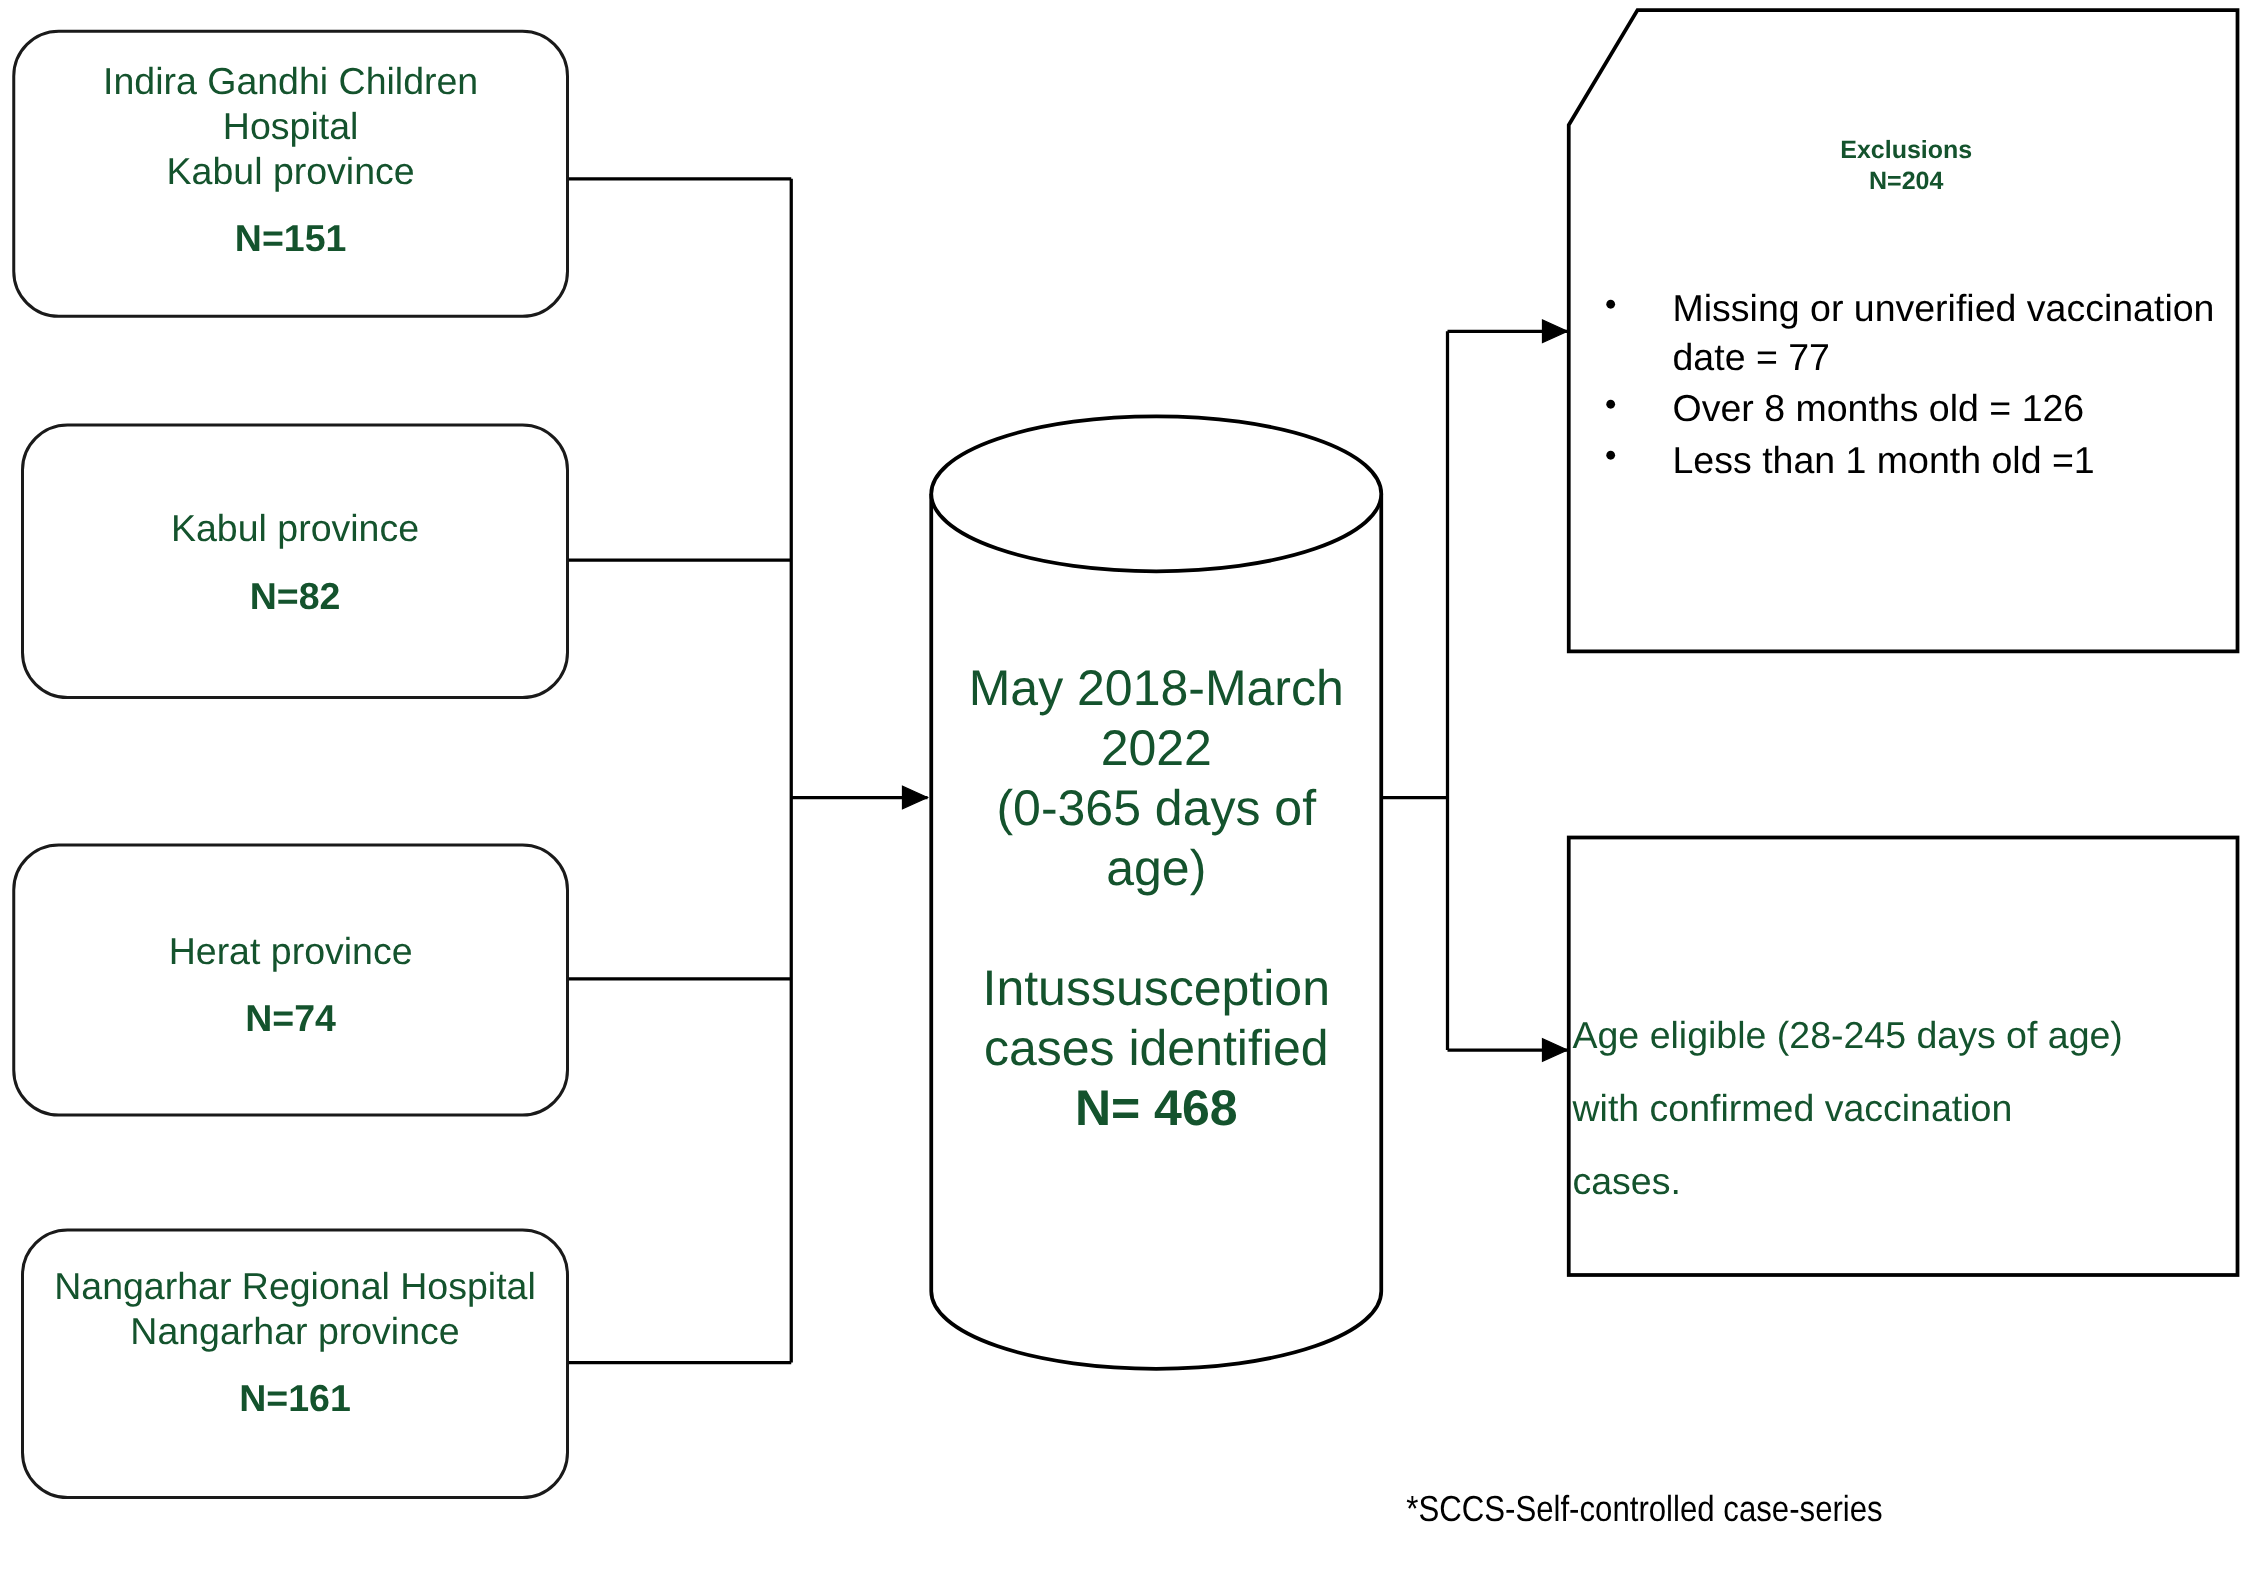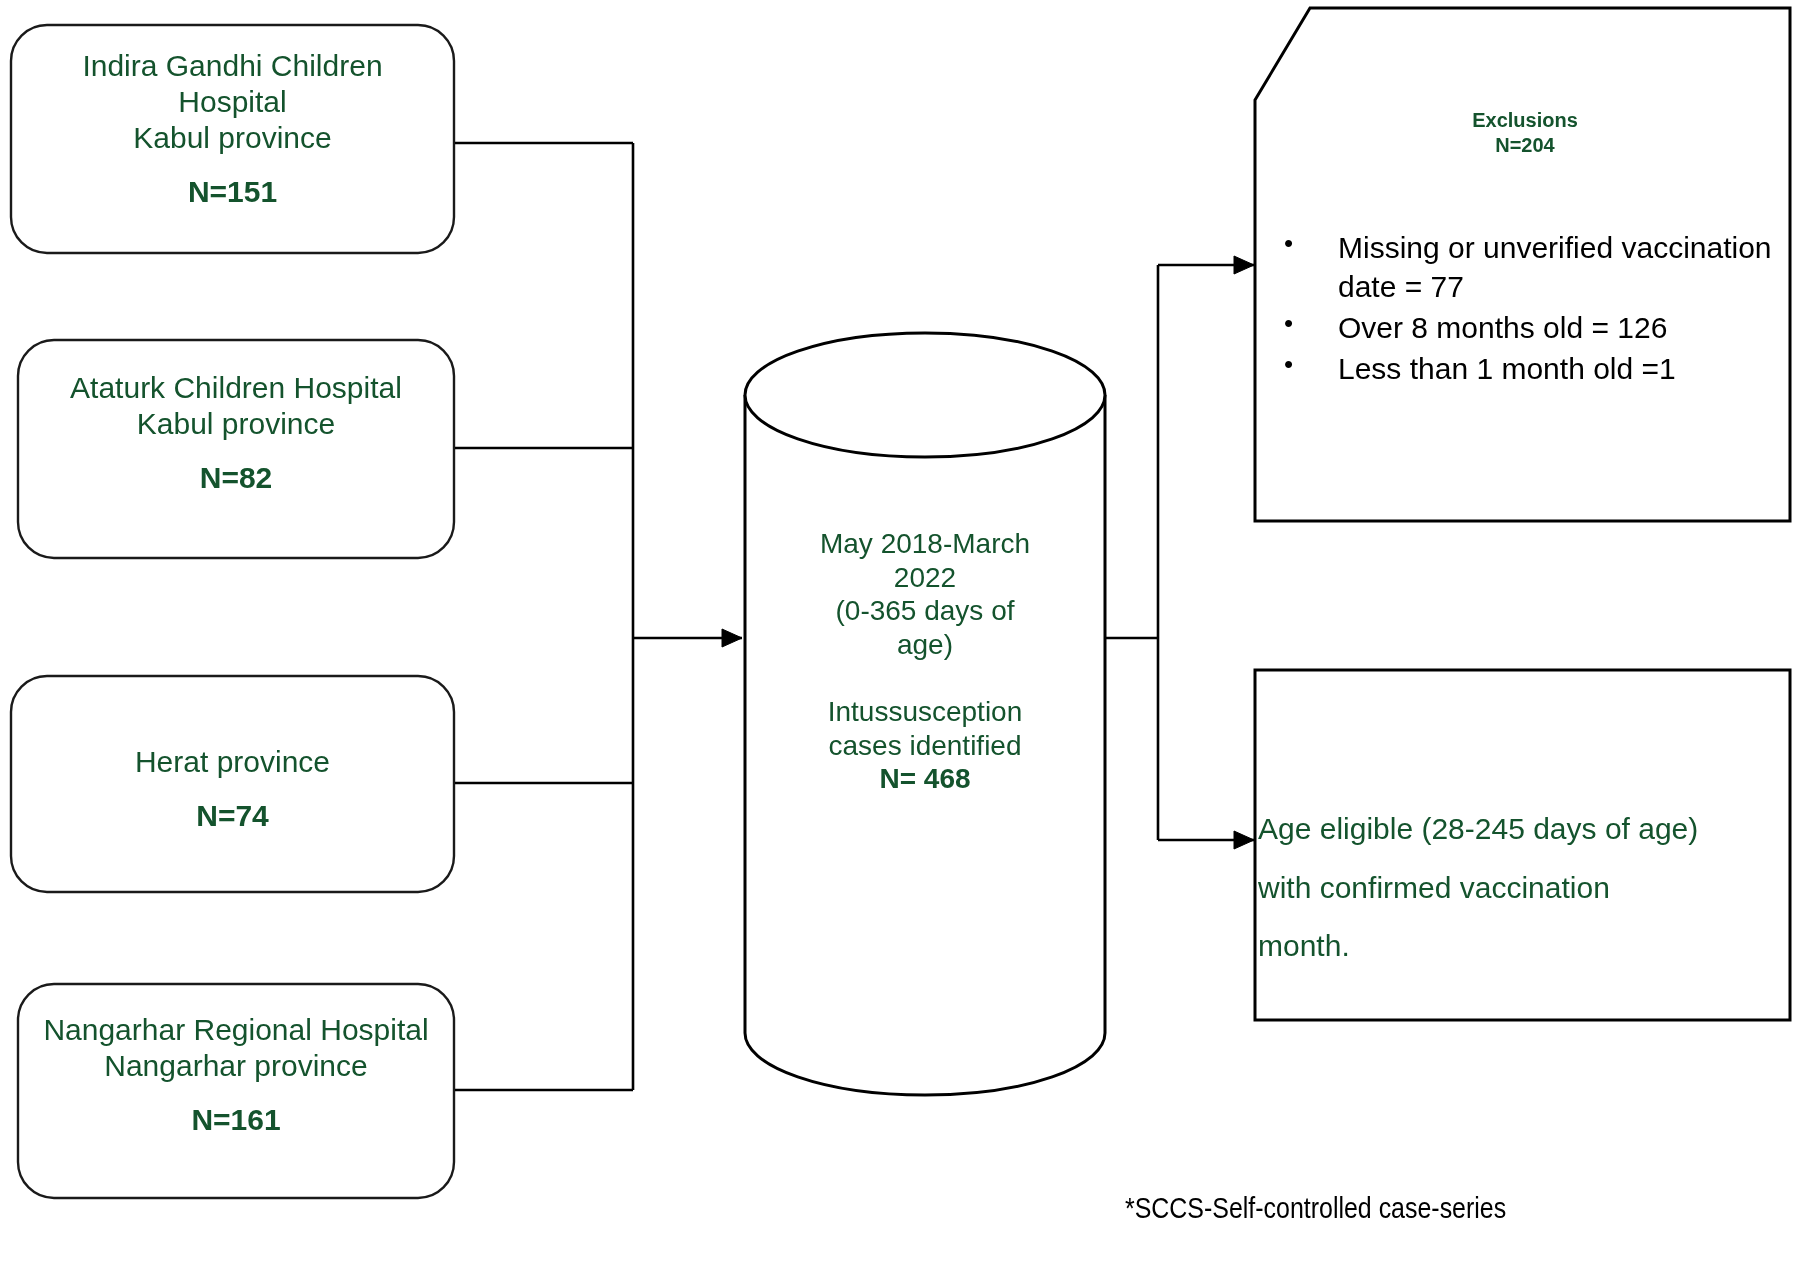--- a/index.html
+++ b/index.html
@@ -50,21 +50,21 @@
   }
   .src-box-text {
     font-size: 30px;
   }
   .src-box-text .nval {
     font-weight: bold;
     display: block;
     margin-top: 18px;
   }
   .cyl-text {
-    font-size: 28px;
+    font-size: 40px;
   }
   .cyl-text .nval {
     font-weight: bold;
     margin-top: 41px;
   }
   .excl-title {
     font-size: 20px;
     font-weight: bold;
     line-height: 1.25;
   }
@@ -154,21 +154,21 @@
   </svg>
 
   <div class="txt src-box-text" style="left:21px; top:48px; width:423px;">
     <span>Indira Gandhi Children</span><br>
     <span>Hospital</span><br>
     <span>Kabul province</span>
     <span class="nval">N=151</span>
   </div>
 
   <div class="txt src-box-text" style="left:26px; top:370px; width:420px;">
-    <span>Ataturk Children Hospital</span><br>
+    <br>
     <span>Kabul province</span>
     <span class="nval">N=82</span>
   </div>
 
   <div class="txt src-box-text" style="left:21px; top:708px; width:423px;">
     <br>
     <span>Herat province</span>
     <span class="nval">N=74</span>
   </div>
 
@@ -206,18 +206,18 @@
     <li>
       <span class="bullet">•</span>
       <span>Less than 1 month old =1</span>
     </li>
   </ul>
 
 
   <div class="txt incl-body" style="left:1258px; top:800px; width:545px;">
     <span>Age eligible (28-245 days of age)</span><br>
     <span class="b">with confirmed vaccination</span><br>
-    <span class="b">month.</span>
+    <span class="b">cases.</span>
   </div>
 
   <div class="footnote" style="left:1125px; top:1192px;">*SCCS-Self-controlled case-series</div>
 
 </div>
 
 </body></html>

